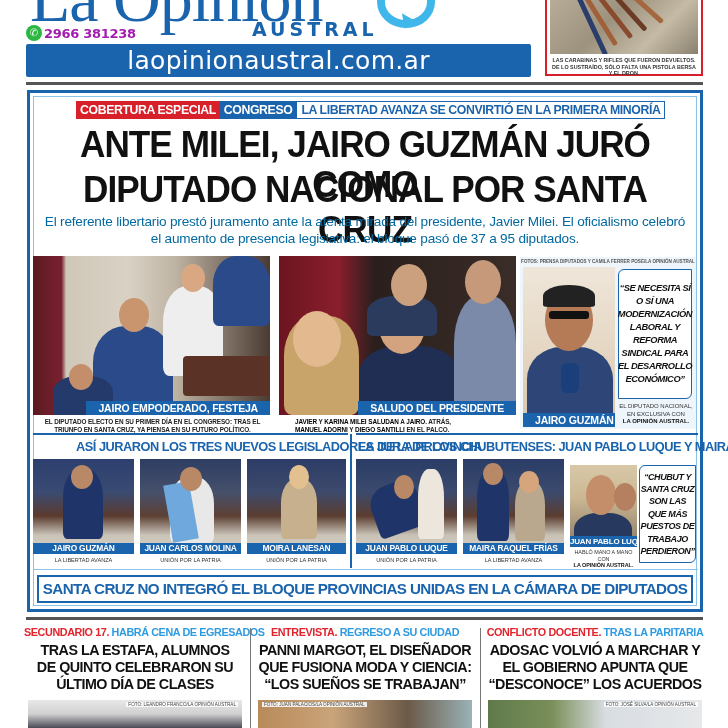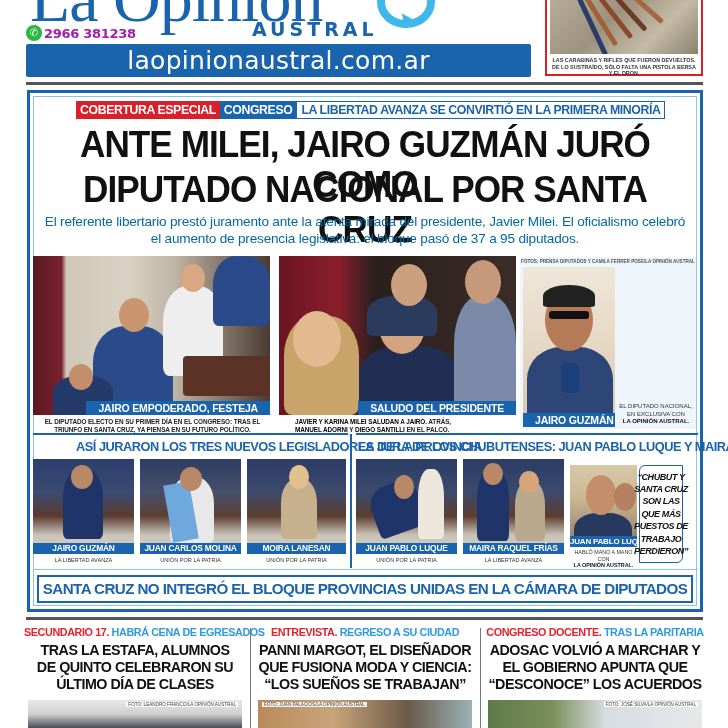--- a/index.html
+++ b/index.html
@@ -160,20 +160,23 @@
   <div class="side-panel">
     <div class="credits">FOTOS: PRENSA DIPUTADOS Y CAMILA FERRER POSE/LA OPINIÓN AUSTRAL</div>
     <div class="photo" style="left:3px;top:10px;width:92px;height:160px;background:linear-gradient(180deg,#efe6da 0%,#e6d9c6 45%,#d7c5ad 100%);">
       <div class="figure" style="left:4px;top:80px;width:86px;height:80px;background:#2d4677;"></div>
       <div class="head" style="left:22px;top:22px;width:48px;height:62px;background:#b57a56;"></div>
       <div style="position:absolute;left:20px;top:18px;width:52px;height:22px;background:#222;border-radius:50% 50% 10% 10%;"></div>
       <div style="position:absolute;left:26px;top:44px;width:40px;height:8px;background:#111;border-radius:3px;"></div>
       <div style="position:absolute;left:38px;top:96px;width:18px;height:30px;background:#1a3f7a;border-radius:6px;"></div>
       <div class="photo-label" style="left:0;right:0;text-align:center;">JAIRO GUZMÁN</div>
     </div>
+    <div class="quote-box" style="left:98px;top:12px;width:74px;height:130px;">
+      <span class="quote-text" style="font-size:9.3px;line-height:13px;">“SE NECESITA SÍ O SÍ UNA MODERNIZACIÓN LABORAL Y REFORMA SINDICAL PARA EL DESARROLLO ECONÓMICO”</span>
+    </div>
     <div class="small-note" style="left:96px;top:146px;width:80px;">
       <span>EL DIPUTADO NACIONAL,</span><br>
       <span>EN EXCLUSIVA CON</span><br>
       <b>LA OPINIÓN AUSTRAL.</b>
     </div>
   </div>
 
   <div class="divider-h" style="left:3px;top:340px;width:315px;"></div>
   <div class="divider-h" style="left:326px;top:340px;width:342px;"></div>
   <div class="divider-v" style="left:320px;top:341px;height:134px;"></div>
@@ -224,21 +227,21 @@
   <div class="photo" style="left:540px;top:372px;width:67px;height:82px;background:linear-gradient(180deg,#d8c8a8 0%,#cbb793 40%,#8a7a66 100%);">
     <div class="figure" style="left:4px;top:48px;width:58px;height:40px;background:#27395e;"></div>
     <div class="head" style="left:16px;top:10px;width:30px;height:40px;background:#c48e6a;"></div>
     <div class="head" style="left:44px;top:18px;width:22px;height:28px;background:#b58060;"></div>
     <div class="photo-label" style="left:0;right:0;text-align:center;font-size:8px;line-height:11px;padding:0;">JUAN PABLO LUQUE</div>
   </div>
   <div class="small-note" style="left:540px;top:456px;width:67px;font-size:5.4px;line-height:6.6px;">
     <span>HABLÓ MANO A MANO CON</span><br>
     <b>LA OPINIÓN AUSTRAL.</b>
   </div>
-  <div class="quote-box" style="left:609px;top:372px;width:44px;height:98px;">
+  <div class="quote-box" style="left:609px;top:372px;width:57px;height:98px;">
     <span class="quote-text" style="font-size:9px;line-height:12.4px;">“CHUBUT Y SANTA CRUZ SON LAS QUE MÁS PUESTOS DE TRABAJO PERDIERON”</span>
   </div>
 
   <div class="divider-h" style="left:3px;top:476px;width:665px;height:1px;background:#8cc3ea;"></div>
 
   <div class="bottom-banner">
     <span>SANTA CRUZ NO INTEGRÓ EL BLOQUE PROVINCIAS UNIDAS EN LA CÁMARA DE DIPUTADOS</span>
   </div>
 </div>
 
@@ -263,20 +266,20 @@
   </div>
   <div class="story-head">PANNI MARGOT, EL DISEÑADOR QUE FUSIONA MODA Y CIENCIA: “LOS SUEÑOS SE TRABAJAN”</div>
   <div class="story-photo" style="background:linear-gradient(90deg,#b98a5a 0%,#c9a47a 35%,#6b5a48 70%,#9ab2b8 100%);">
     <div class="story-credit" style="left:4px;right:auto;">FOTO: JUAN PALACIOS/LA OPINIÓN AUSTRAL</div>
   </div>
 </div>
 <div class="col-rule" style="left:480px;"></div>
 
 <div class="story" style="left:484px;">
   <div class="story-kicker">
-    <span class="k-red">CONGRESO DOCENTE.</span>
+    <span class="k-red">CONFLICTO DOCENTE.</span>
     <span class="k-blue">TRAS LA PARITARIA</span>
   </div>
   <div class="story-head">ADOSAC VOLVIÓ A MARCHAR Y EL GOBIERNO APUNTA QUE “DESCONOCE” LOS ACUERDOS</div>
   <div class="story-photo" style="background:linear-gradient(90deg,#5f7a4a 0%,#7a8f5a 30%,#d8dde2 55%,#e6e8ea 100%);">
     <div class="story-credit">FOTO: JOSÉ SILVA/LA OPINIÓN AUSTRAL</div>
   </div>
 </div>
 
 </body></html>

